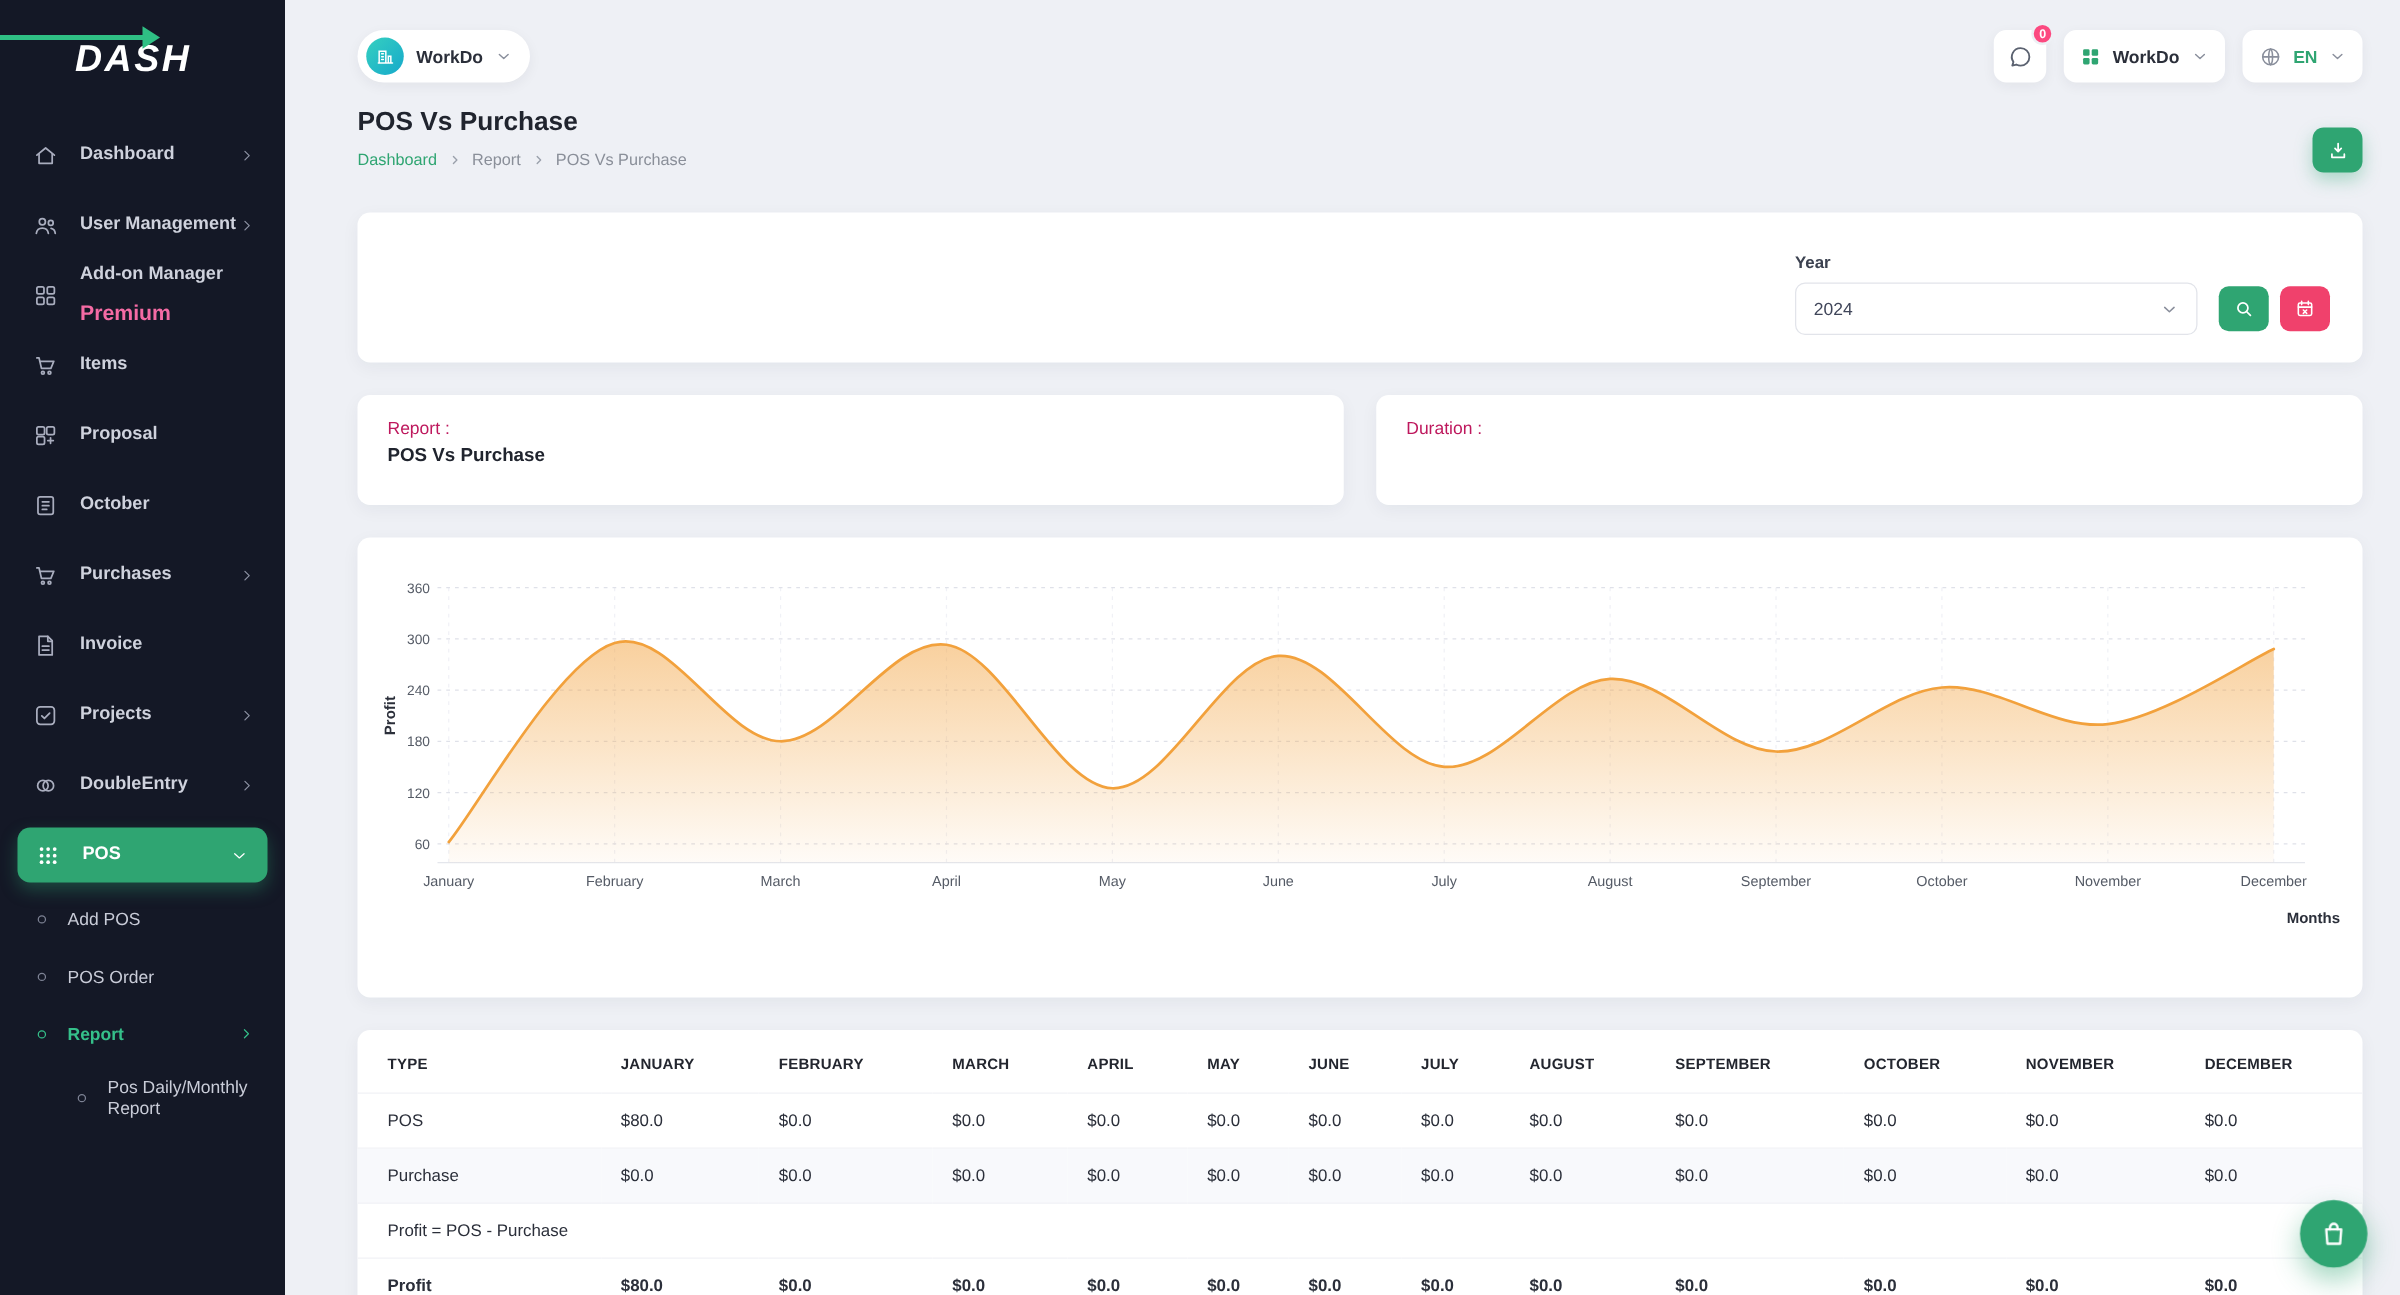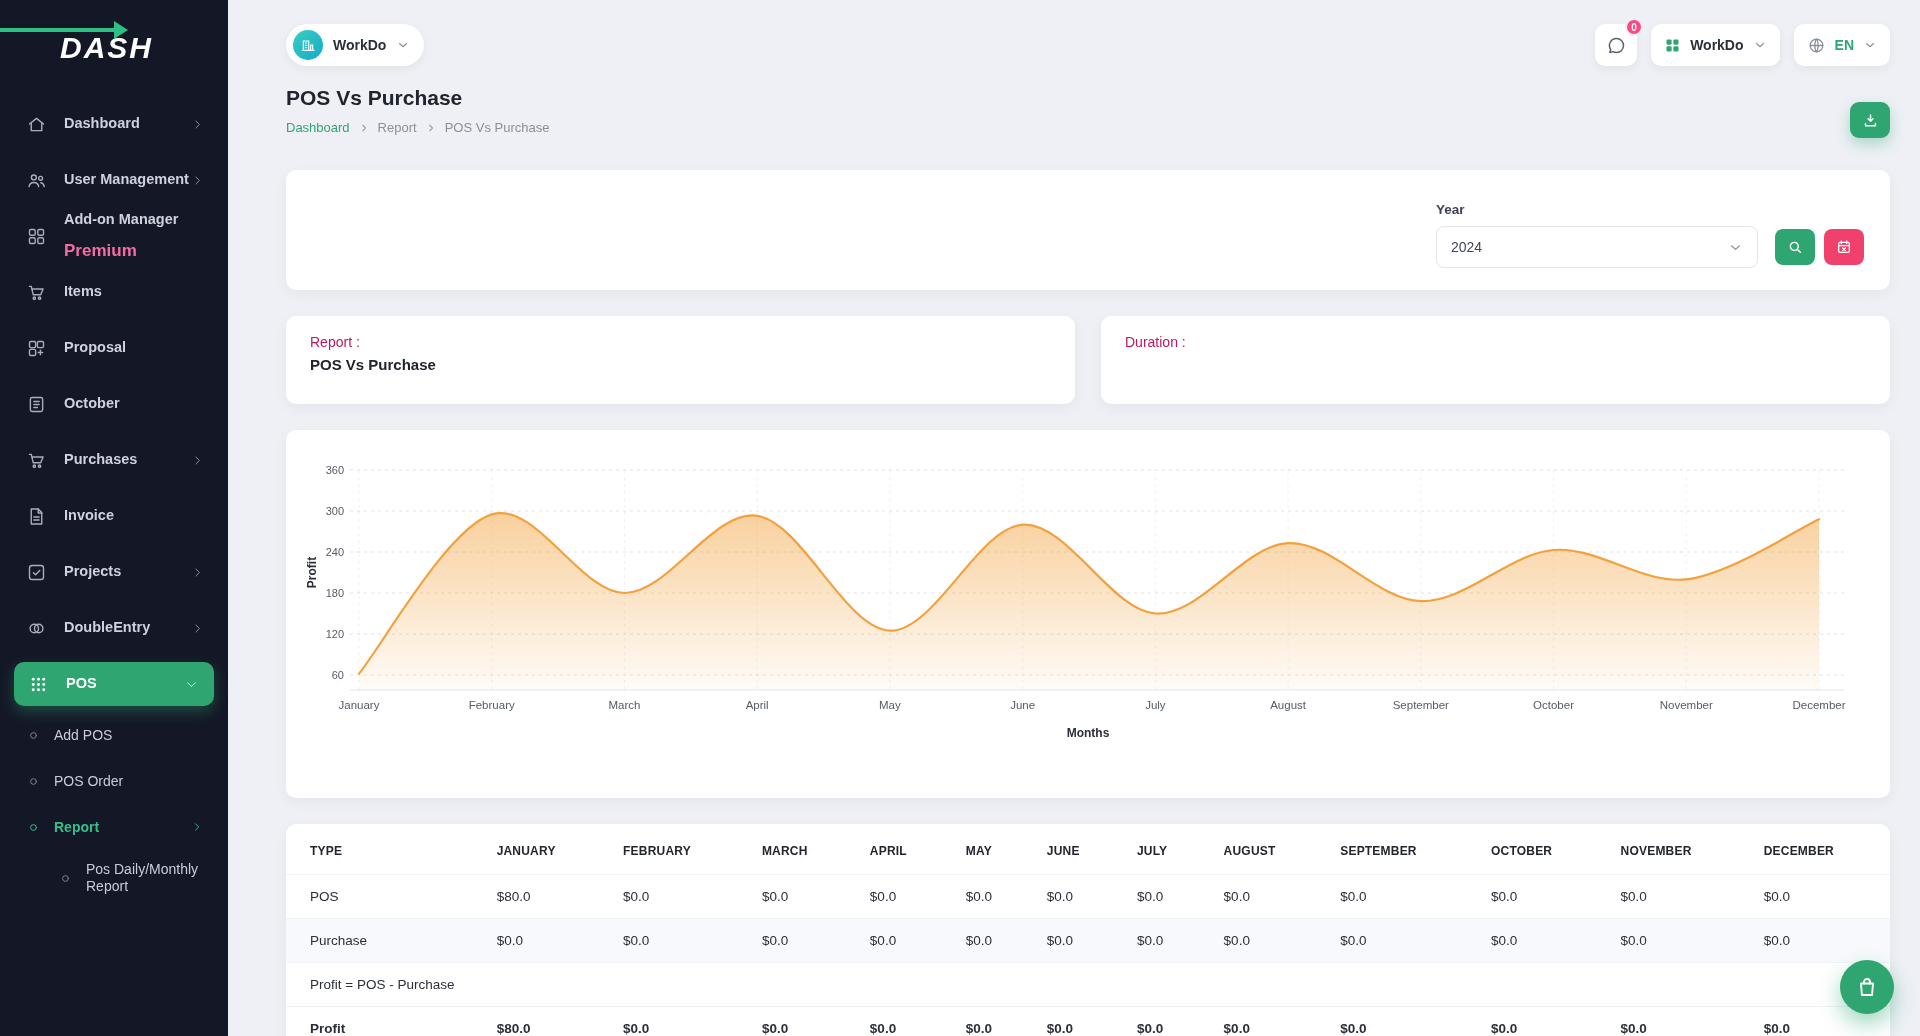--- a/index.html
+++ b/index.html
@@ -70,21 +70,21 @@
     justify-content:center;color:#fff;margin-bottom:3px;cursor:pointer}
   .sq-green{background:#2fa572}
   .sq-pink{background:#f0416c}
 
   .info-row{display:flex;gap:26px;margin-top:26px}
   .info-card{flex:1;padding:18px 24px;height:88px}
   .info-label{color:#be185d;font-size:14px}
   .info-value{font-weight:700;font-size:15px;margin-top:6px;color:#20242e}
 
   .chart-card{margin-top:26px;padding:24px 18px 10px;height:368px}
-  .xlabel{text-align:center;font-size:12px;font-weight:700;color:#2b2f3a;margin-top:2px}
+  .xlabel{text-align:right;font-size:12px;font-weight:700;color:#2b2f3a;margin-top:2px}
 
   .table-card{margin-top:26px;border-radius:10px 10px 0 0;padding-top:4px;min-height:240px}
   table{width:100%;border-collapse:collapse;font-size:13.5px}
   th{font-size:12px;font-weight:700;color:#23262f;text-align:left;padding:16px;white-space:nowrap;letter-spacing:.2px}
   td{padding:14px 16px;color:#2b2f3a;border-top:1px solid #f1f2f6;white-space:nowrap}
   th:first-child,td:first-child{padding-left:24px;min-width:140px}
   tr.shaded{background:#f8f9fc}
   tr.profit-row td{font-weight:700}
 
   .fab{position:fixed;right:26px;bottom:22px;width:54px;height:54px;border:none;border-radius:50%;

